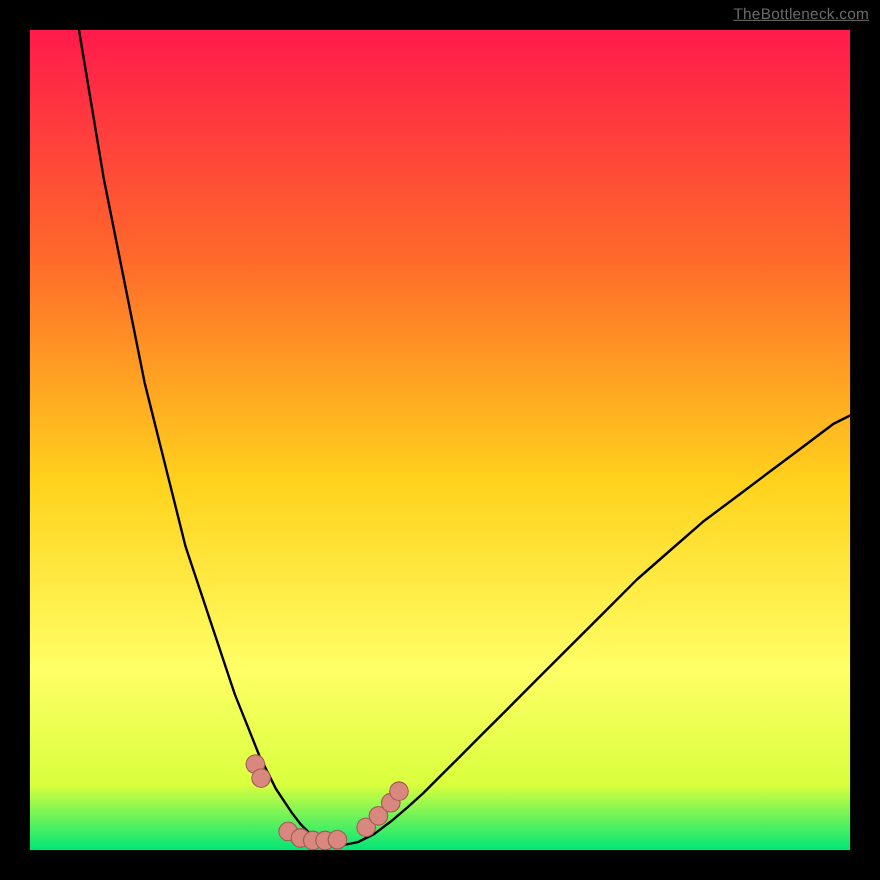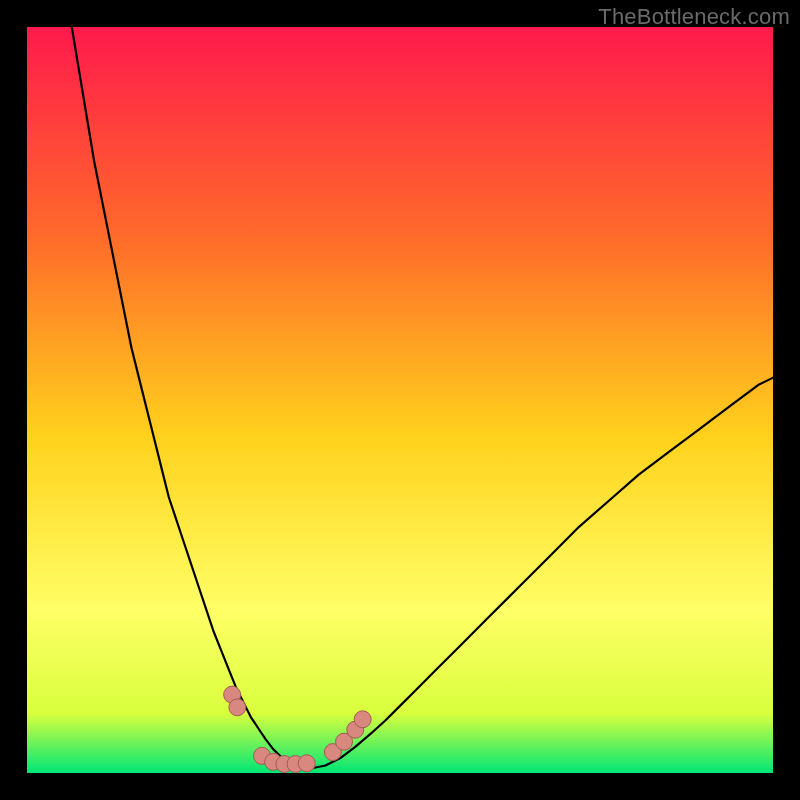--- a/index.html
+++ b/index.html
@@ -17,24 +17,25 @@
     left: 0;
     width: 800px;
     height: 800px;
     background: #000;
   }
   .watermark {
     position: absolute;
     top: 4px;
     right: 10px;
     color: #6a6a6a;
-    font-size: 22px;
+    font-size: 14px;
     font-weight: 500;
     letter-spacing: 0.2px;
     z-index: 5;
+    text-decoration: underline;
   }
   .plot-wrap {
     position: absolute;
     left: 27px;
     top: 27px;
     width: 746px;
     height: 746px;
     z-index: 1;
   }
   svg { display: block; }

